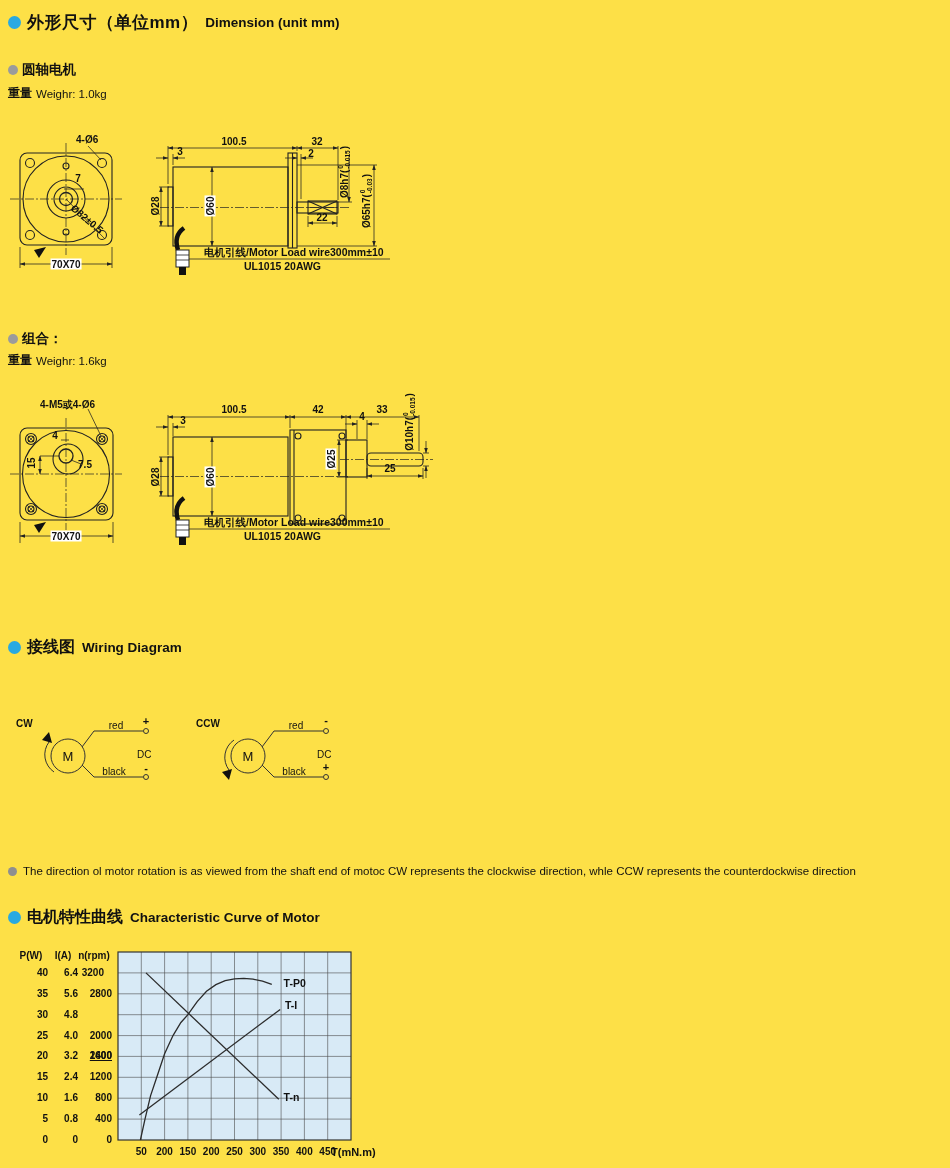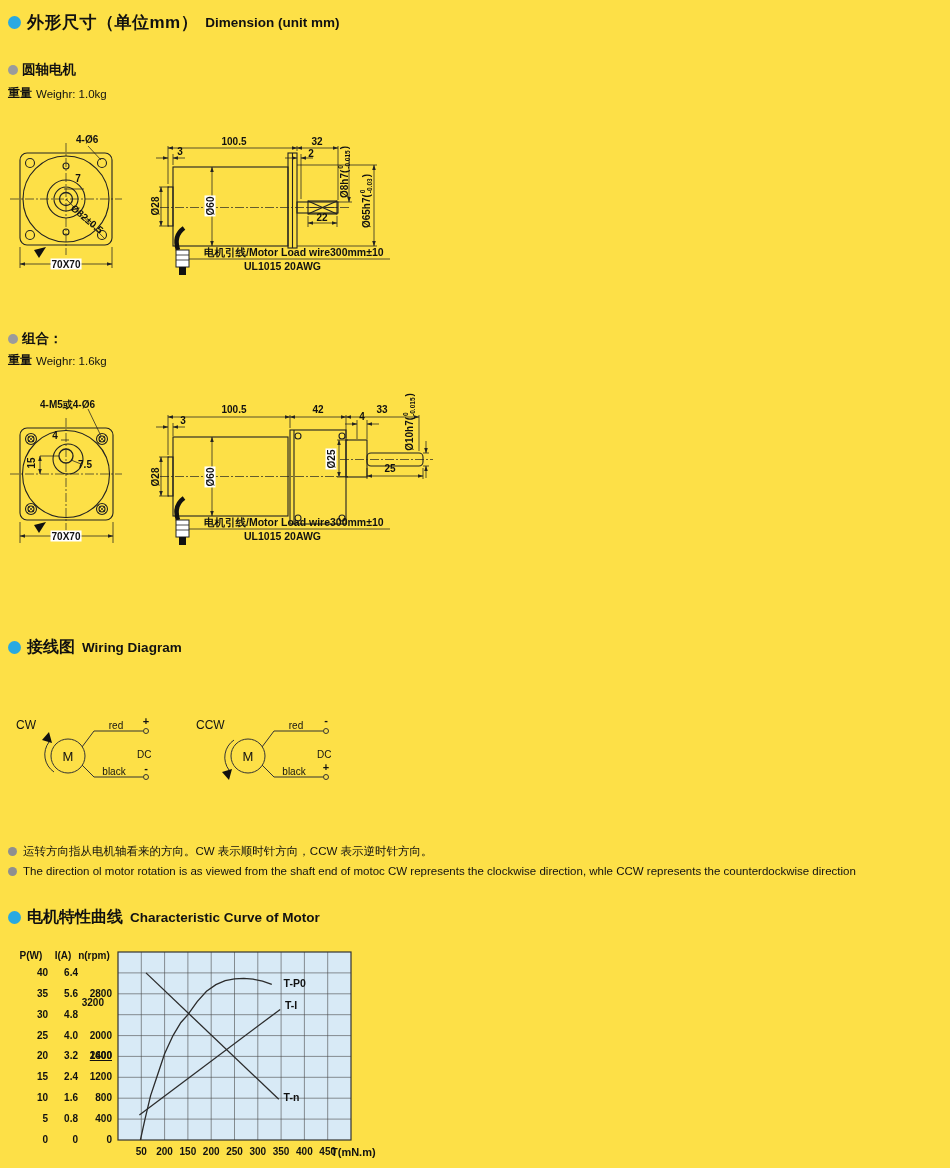--- a/index.html
+++ b/index.html
@@ -23,21 +23,21 @@
   .dim{position:absolute;font-size:10px;font-weight:600;color:#111;white-space:nowrap;
        transform:translate(-50%,-50%);display:flex;align-items:center;line-height:11px}
   .diml{position:absolute;font-size:10px;font-weight:600;color:#111;white-space:nowrap;line-height:11px}
   .rot{transform:translate(-50%,-50%) rotate(-90deg)}
   .rot40{transform:translate(-50%,-50%) rotate(40deg)}
   .wbg{background:#fff;padding:0 1px}
   .frac{display:inline-flex;flex-direction:column;font-size:6.5px;line-height:6.5px;
         font-weight:600;margin:0 1px;text-align:left}
   .frac i{font-style:normal}
   .wl{position:absolute;font-size:10px;font-weight:500;white-space:nowrap;transform:translate(-50%,-50%)}
-  .wll{position:absolute;font-size:12px;font-weight:400;white-space:nowrap}
+  .wll{position:absolute;font-size:10px;font-weight:700;white-space:nowrap}
   .sign{position:absolute;font-size:11px;font-weight:700;transform:translate(-50%,-50%)}
   .mlab{position:absolute;font-size:13px;font-weight:500;transform:translate(-50%,-50%)}
   .tick{position:absolute;font-size:10px;font-weight:700;width:26px;margin-left:-13px;text-align:center}
   .ycol{position:absolute;font-size:10px;font-weight:700;text-align:right}
   .yhead{position:absolute;font-size:10px;font-weight:700;text-align:center}
   .slabel{position:absolute;font-size:10.5px;font-weight:700;white-space:nowrap}
   .xaxis-label{position:absolute;left:331px;top:1146px;font-size:11px;font-weight:700}
 </style>
 </head>
 <body>
@@ -328,24 +328,20 @@
     <span class="sign" style="left:138px;top:56px">-</span>
     <span class="wll" style="left:188px;top:6px">CCW</span>
     <span class="mlab" style="left:240px;top:44px">M</span>
     <span class="wl" style="left:288px;top:13px">red</span>
     <span class="sign" style="left:318px;top:8px">-</span>
     <span class="wll" style="left:309px;top:37px;font-weight:500;font-size:10px">DC</span>
     <span class="wl" style="left:286px;top:59px">black</span>
     <span class="sign" style="left:318px;top:55px">+</span>
   </div>
 
-  <div class="abs row" style="left:8px;top:844px">
-    <span class="dots"></span>
-    <span class="body-txt">运转方向指从电机轴看来的方向。CW 表示顺时针方向，CCW 表示逆时针方向。</span>
-  </div>
   <div class="abs row" style="left:8px;top:865px">
     <span class="dots"></span>
     <span class="body-txt">The direction ol motor rotation is as viewed from the shaft end of motoc CW represents the clockwise direction, whle CCW represents the counterdockwise direction</span>
   </div>
 
   <div class="abs row" style="left:8px;top:907px">
     <span class="dotb"></span>
     <span class="h2cn">电机特性曲线</span>
     <span class="h1en">Characteristic Curve of Motor</span>
   </div>
@@ -402,21 +398,21 @@
       <div class="ycol" style="left: 48px; top: 966.889px; width: 30px;">6.4</div>
       <div class="ycol" style="left: 48px; top: 987.778px; width: 30px;">5.6</div>
       <div class="ycol" style="left: 48px; top: 1008.67px; width: 30px;">4.8</div>
       <div class="ycol" style="left: 48px; top: 1029.56px; width: 30px;">4.0</div>
       <div class="ycol" style="left: 48px; top: 1050.44px; width: 30px;">3.2</div>
       <div class="ycol" style="left: 48px; top: 1071.33px; width: 30px;">2.4</div>
       <div class="ycol" style="left: 48px; top: 1092.22px; width: 30px;">1.6</div>
       <div class="ycol" style="left: 48px; top: 1113.11px; width: 30px;">0.8</div>
       <div class="ycol" style="left: 48px; top: 1134px; width: 30px;">0</div>
       <div class="yhead" style="left: 76px; top: 950px; width: 36px;">n(rpm)</div>
-      <div class="ycol" style="left: 76px; top: 966.889px; width: 28px; margin-top: 30px;">3200</div>
+      <div class="ycol" style="left: 76px; top: 966.889px; width: 28px;">3200</div>
       <div class="ycol" style="left: 76px; top: 987.778px; width: 36px;">2800</div>
       <div class="ycol" style="left: 76px; top: 1050px; width: 36px; text-decoration: underline;">2400</div>
       <div class="ycol" style="left: 76px; top: 1029.56px; width: 36px;">2000</div>
       <div class="ycol" style="left: 76px; top: 1050.44px; width: 36px;">1600</div>
       <div class="ycol" style="left: 76px; top: 1071.33px; width: 36px;">1200</div>
       <div class="ycol" style="left: 76px; top: 1092.22px; width: 36px;">800</div>
       <div class="ycol" style="left: 76px; top: 1113.11px; width: 36px;">400</div>
       <div class="ycol" style="left: 76px; top: 1134px; width: 36px;">0</div>
     </div>
 

